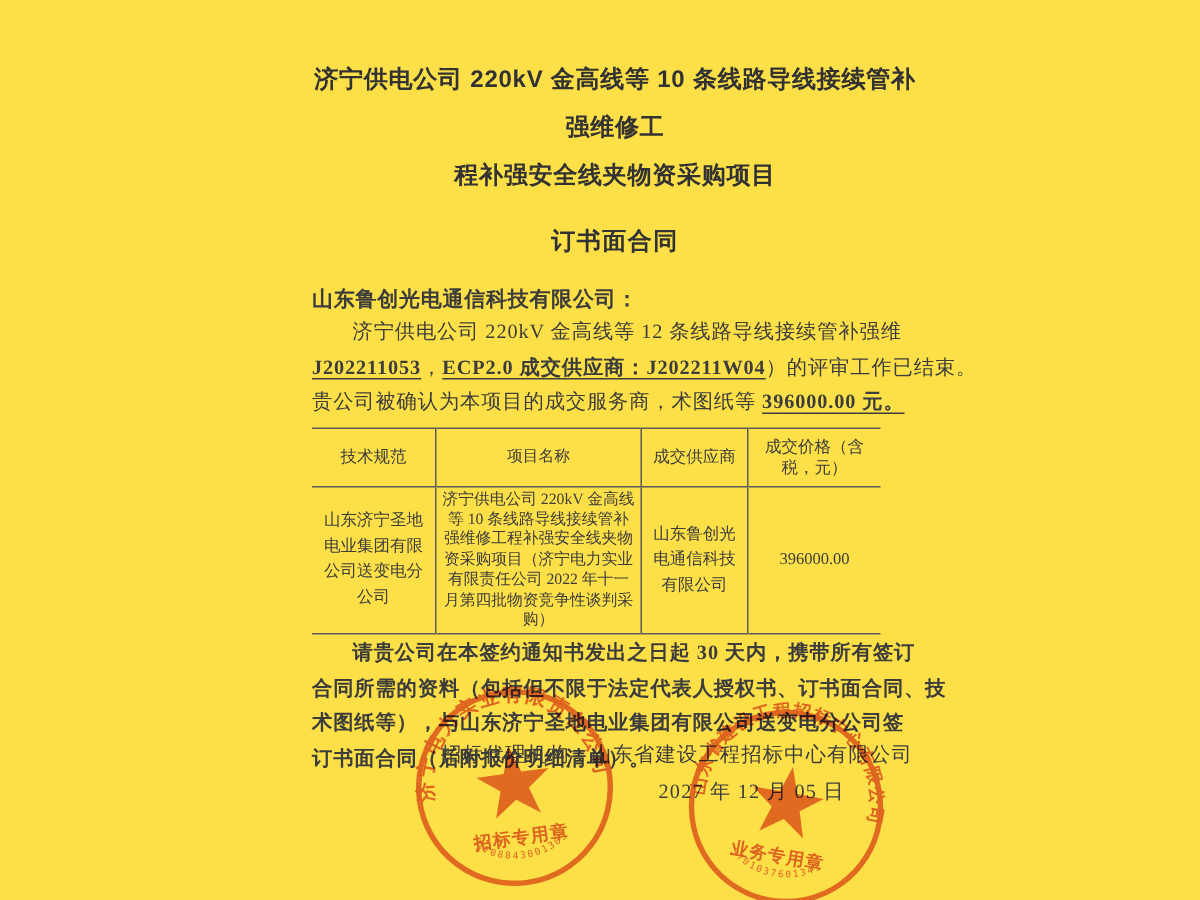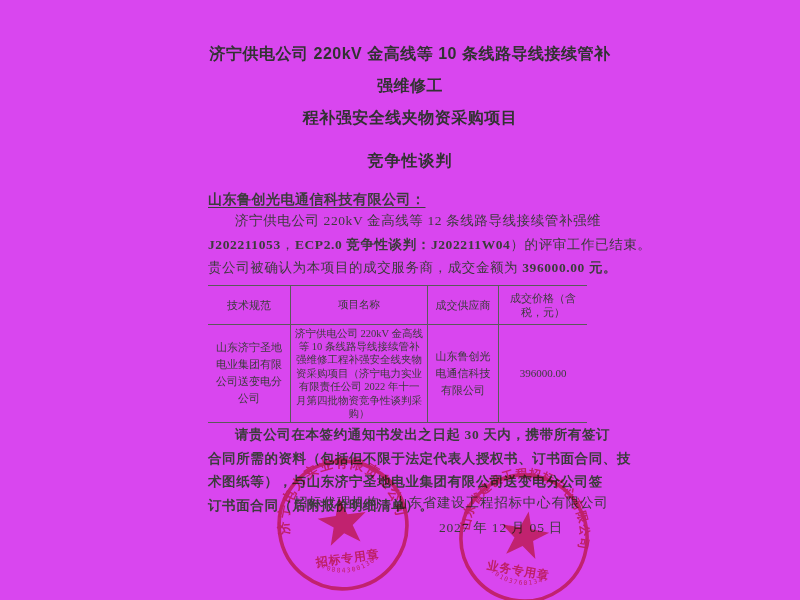--- a/index.html
+++ b/index.html
@@ -3,43 +3,43 @@
 <meta charset="utf-8">
 <style>
   html,body{margin:0;padding:0;}
   body{
     width:800px;height:600px;
     background:#fbfbfa;
     font-family:"Liberation Serif","DejaVu Serif",serif;
     color:#3c3c3c;
     overflow:hidden;
   }
-  .page{position:relative;width:800px;height:600px;background:#d946ef;}
+  .page{position:relative;width:800px;height:600px;background:#fde047;}
 
   .content{position:absolute;left:208px;top:38px;width:404px;}
 
   .doc-title{
     font-family:"Liberation Sans","DejaVu Sans",sans-serif;
     font-weight:bold;font-size:16px;line-height:32px;
     text-align:center;color:#323232;letter-spacing:.5px;
   }
   .doc-subtitle{
     font-family:"Liberation Sans","DejaVu Sans",sans-serif;
     font-weight:bold;font-size:16px;text-align:center;color:#323232;
     margin-top:17px;letter-spacing:1px;
   }
   .addressee{
     margin-top:19px;font-size:14px;font-weight:bold;letter-spacing:.5px;
   }
-  .addressee span{text-decoration:underline;text-underline-offset:3px;}
+  .addressee span{text-underline-offset:3px;}
 
   .para{font-size:13.5px;line-height:23.5px;letter-spacing:.6px;}
   .para .line{white-space:nowrap;}
   .indent{text-indent:2em;}
-  .u{ text-underline-offset:3px;font-weight:bold;}
+  .u{ text-decoration:underline;text-underline-offset:3px;font-weight:bold;}
 
   table.award{
     border-collapse:collapse;table-layout:fixed;
     width:352px;margin:5px 0 0 0;
     font-size:11px;color:#3c3c3c;
     border-top:1.2px solid #5a5a5a;border-bottom:1.2px solid #5a5a5a;
   }
   table.award td{
     text-align:center;vertical-align:middle;padding:2px 3px;
   }
@@ -76,30 +76,30 @@
 
 <div class="page">
 
   <div class="content">
 
     <div class="doc-title">
       <div>济宁供电公司 220kV 金高线等 10 条线路导线接续管补强维修工</div>
       <div>程补强安全线夹物资采购项目</div>
     </div>
 
-    <div class="doc-subtitle">竞争性谈判</div>
+    <div class="doc-subtitle">订书面合同</div>
 
     <div class="addressee">
       <span>山东鲁创光电通信科技有限公司：</span>
     </div>
 
     <div class="para">
       <div class="line indent">济宁供电公司 220kV 金高线等 12 条线路导线接续管补强维</div>
-      <div class="line"><span class="u">J202211053</span><span>，</span><span class="u">ECP2.0 竞争性谈判：J202211W04</span><span>）的评审工作已结束。</span></div>
-      <div class="line"><span>贵公司被确认为本项目的成交服务商，成交金额为 </span><span class="u">396000.00 元。</span></div>
+      <div class="line"><span class="u">J202211053</span><span>，</span><span class="u">ECP2.0 成交供应商：J202211W04</span><span>）的评审工作已结束。</span></div>
+      <div class="line"><span>贵公司被确认为本项目的成交服务商，术图纸等 </span><span class="u">396000.00 元。</span></div>
     </div>
 
     <table class="award">
       <tbody>
           <tr class="hdr">
         <td class="c-unit">技术规范</td>
         <td class="c-proj">项目名称</td>
         <td class="c-supp">成交供应商</td>
         <td class="c-price">成交价格（含税，元）</td>
       </tr>

